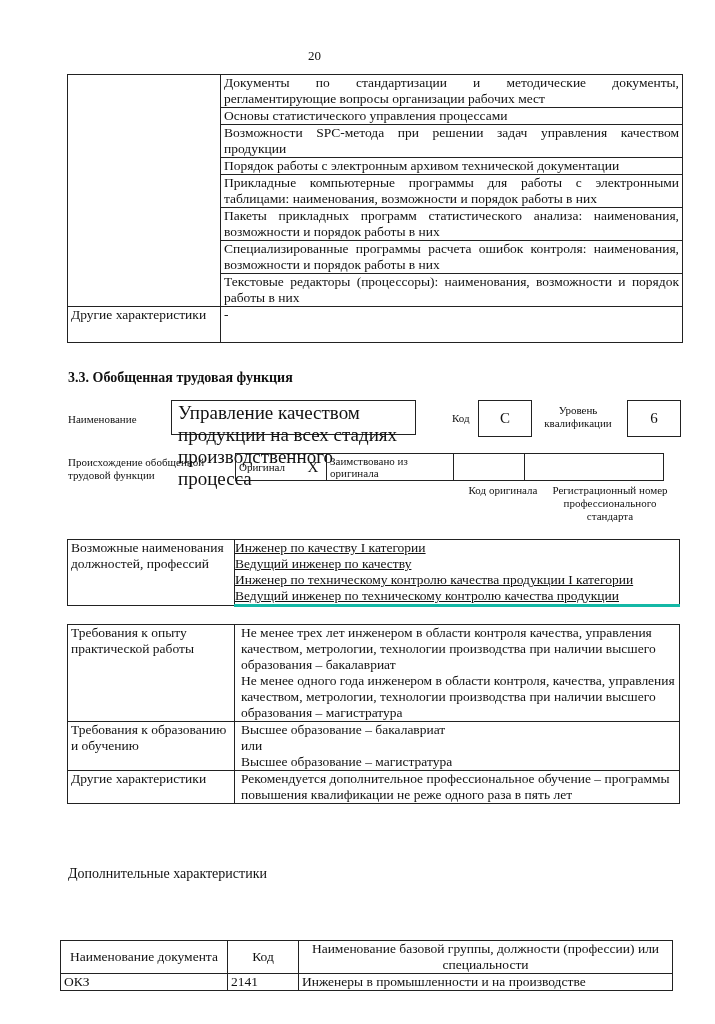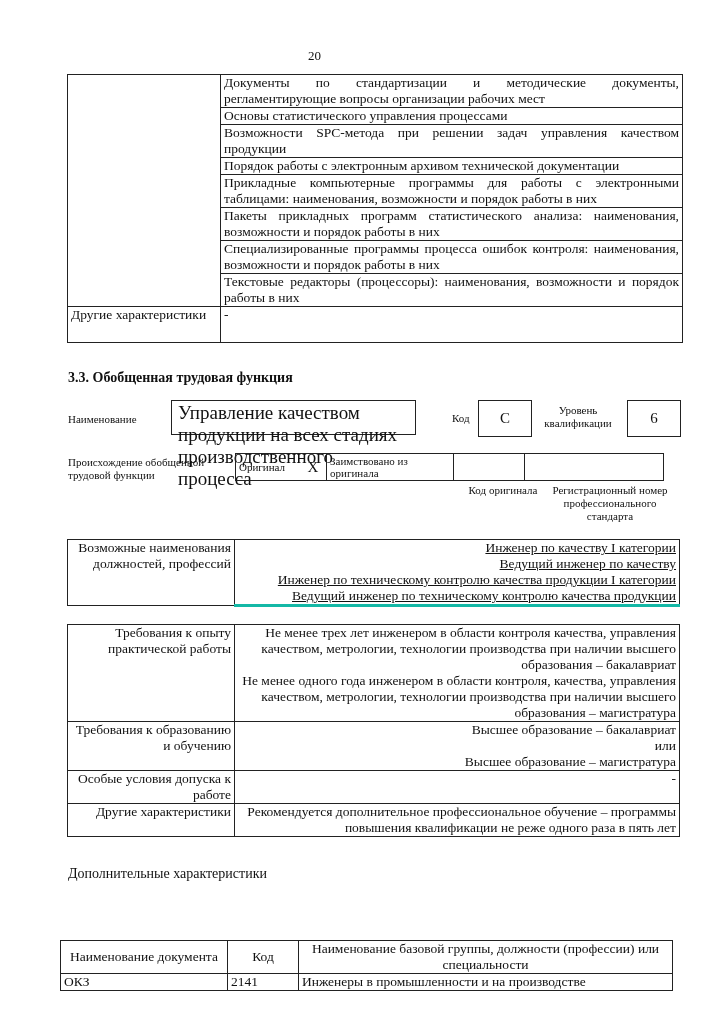--- a/index.html
+++ b/index.html
@@ -18,21 +18,21 @@
   .small { font-size: 11px; line-height: 13px; }
   .box { border: 1px solid #222; position: absolute; }
   .name-box { left: 171px; top: 400px; width: 245px; height: 35px; font-size: 19px; line-height: 22px; padding: 1px 6px; box-sizing: border-box; }
   .code-box { left: 478px; top: 400px; width: 52px; height: 35px; font-size: 15px; text-align: center; line-height: 35px; }
   .lvl-box { left: 627px; top: 400px; width: 52px; height: 35px; font-size: 15px; text-align: center; line-height: 35px; }
   .origin-table { left: 235px; top: 453px; }
   .origin-table td { height: 26px; vertical-align: middle; font-size: 11px; line-height: 12px; }
   .caption { font-size: 11px; line-height: 13px; text-align: center; }
   .t2 { left: 67px; top: 539px; width: 613px; }
   .t2 td.left, .t3 td.left { width: 160px; }
-  .t2 td, .t3 td { border-left: 1px solid #222; border-right: 1px solid #222; text-align: right; }
+  .t2 td, .t3 td { border-left: 1px solid #222; border-right: 1px solid #222; }
   .t3 { left: 67px; top: 624px; width: 613px; }
   .sub-heading { left: 68px; top: 866px; font-size: 14px; }
   .t4 { left: 60px; top: 896px; width: 613px; margin-top: 44px; }
   .t4 td { vertical-align: middle; }
   .center { text-align: center; }
 </style>
 </head>
 <body>
 
 <div class="abs page-num">20</div>
@@ -52,21 +52,21 @@
   <tr>
         <td class="just">Порядок работы с электронным архивом технической документации</td>
       </tr>
   <tr>
         <td class="just">Прикладные компьютерные программы для работы с электронными таблицами: наименования, возможности и порядок работы в них</td>
       </tr>
   <tr>
         <td class="just">Пакеты прикладных программ статистического анализа: наименования, возможности и порядок работы в них</td>
       </tr>
   <tr>
-        <td class="just">Специализированные программы процесса ошибок контроля: наименования, возможности и порядок работы в них</td>
+        <td class="just">Специализированные программы расчета ошибок контроля: наименования, возможности и порядок работы в них</td>
       </tr>
   <tr>
         <td class="just">Текстовые редакторы (процессоры): наименования, возможности и порядок работы в них</td>
       </tr>
   <tr style="height:36px;">
         <td>Другие характеристики</td>
       <td>-</td>
       </tr>
 </tbody>
   </table>
@@ -120,24 +120,20 @@
   </tr>
   <tr>
     <td class="left">Требования к образованию и обучению</td>
     <td style="padding-left:6px;">
       <div>Высшее образование – бакалавриат</div>
       <div>или</div>
       <div>Высшее образование – магистратура</div>
     </td>
   </tr>
   <tr>
-    <td class="left">Особые условия допуска к работе</td>
-    <td style="padding-left:6px;">-</td>
-  </tr>
-  <tr>
     <td class="left">Другие характеристики</td>
     <td style="padding-left:6px;">Рекомендуется дополнительное профессиональное обучение – программы повышения квалификации не реже одного раза в пять лет</td>
   </tr>
 </tbody>
   </table>
 
 <div class="abs sub-heading">Дополнительные характеристики</div>
 
 <table class="t4">
   <tbody>

